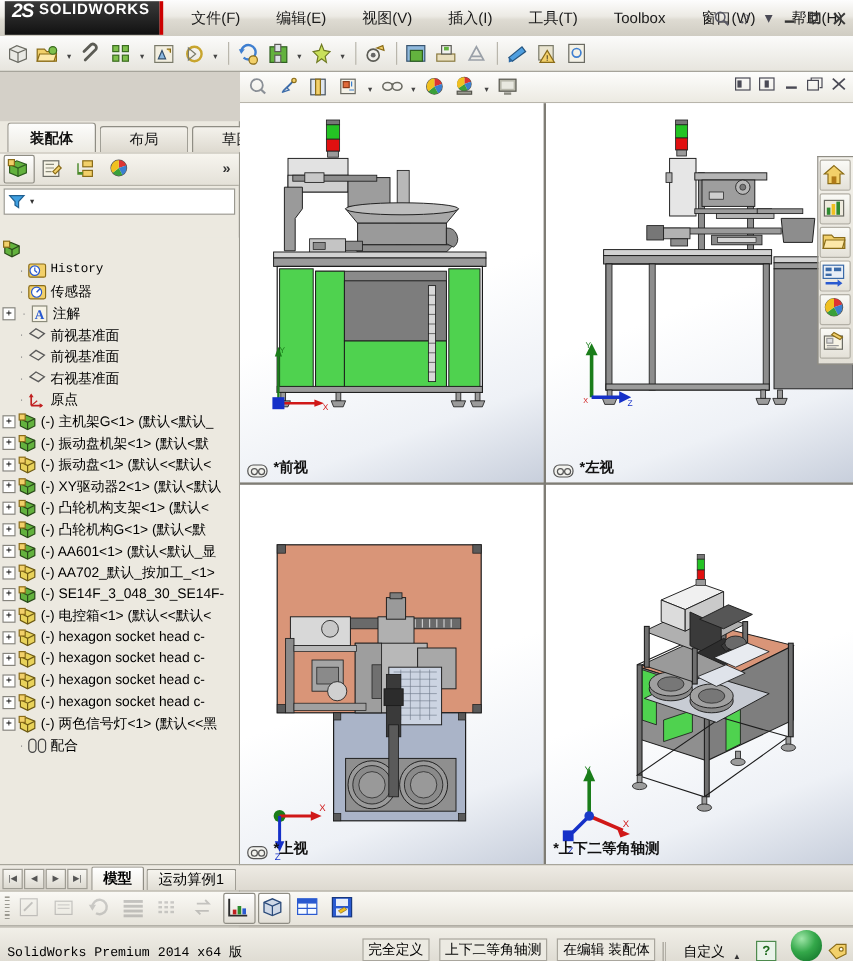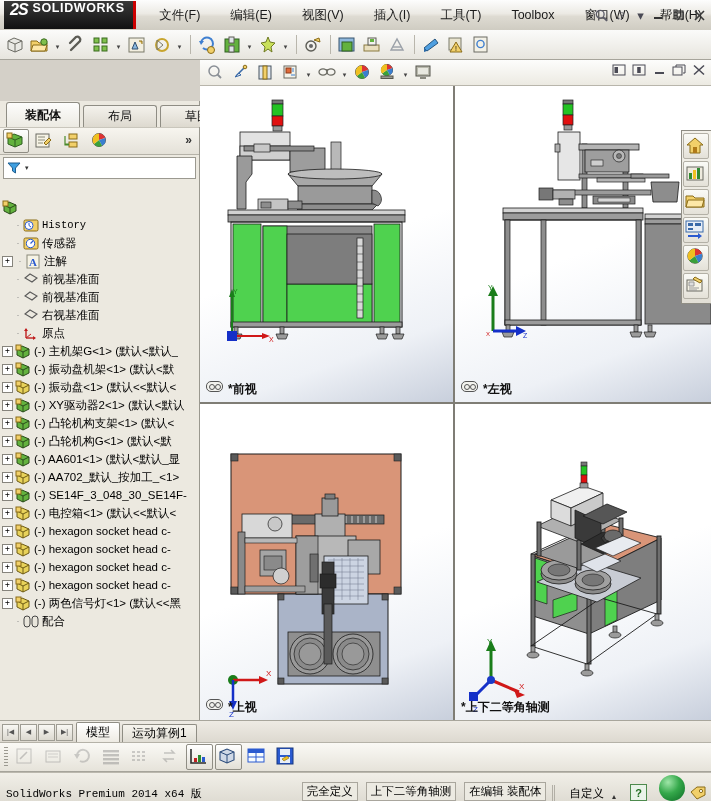--- a/index.html
+++ b/index.html
@@ -107,21 +107,21 @@
     background:linear-gradient(180deg,#eeebe4,#ddd9d0);
     border-top:1px solid #a8a69c;display:flex;align-items:flex-end;padding-left:2px;box-sizing:border-box;
   }
   .navbtns{display:flex;align-items:center;height:18px;margin-bottom:1px;}
   .navb{width:15px;height:15px;background:linear-gradient(180deg,#f8f7f3,#dcd9d0);
         border:1px solid #9e9c93;margin-right:1px;display:flex;align-items:center;justify-content:center;
         font-size:7px;color:#555;}
   .dtab{height:17px;padding:0 9px;display:flex;align-items:center;font-size:12px;
         background:linear-gradient(180deg,#f6f4ee,#e0ddd4);border:1px solid #8f8d84;border-bottom:none;
         margin-left:2px;border-radius:2px 2px 0 0;}
-  .dtab.active{background:linear-gradient(180deg,#fff,#eeebe3);height:19px;font-weight:normal;}
+  .dtab.active{background:linear-gradient(180deg,#fff,#eeebe3);height:19px;font-weight:bold;}
 
   
   .bottomtoolbar{
     position:absolute;left:0;top:742px;width:711px;height:30px;
     background:linear-gradient(180deg,#faf9f5,#e6e3da);
     border-top:1px solid #b5b2a8;border-bottom:1px solid #a6a49b;
     display:flex;align-items:center;padding-left:4px;box-sizing:border-box;
   }
   .grip{width:4px;height:20px;margin-right:4px;
         background:repeating-linear-gradient(180deg,#9b9990 0 1px,transparent 1px 3px);}
@@ -162,21 +162,21 @@
 
   .viewgrid{position:absolute;left:0;top:26px;width:511px;height:634px;}
   .vp{position:absolute;background:linear-gradient(160deg,#ffffff 0%,#ffffff 52%,#eef1f6 80%,#c8cfdc 100%);
       overflow:hidden;}
   .vp-tl{left:0;top:0;width:253px;height:316px;}
   .vp-tr{left:255px;top:0;width:256px;height:316px;}
   .vp-bl{left:0;top:318px;width:253px;height:316px;}
   .vp-br{left:255px;top:318px;width:256px;height:316px;}
   .vsplit-v{position:absolute;left:253px;top:0;width:2px;height:634px;background:#7f7d75;}
   .vsplit-h{position:absolute;left:0;top:316px;width:511px;height:2px;background:#7f7d75;}
-  .vlabel{position:absolute;left:6px;bottom:4px;display:flex;align-items:flex-start;
+  .vlabel{position:absolute;left:6px;bottom:4px;display:flex;align-items:flex-end;
           font-size:12px;font-weight:bold;color:#111;}
   .lockic{width:15px;height:9px;border:1px solid #555;border-radius:5px;margin-right:5px;
           background:#f2f2ee;position:relative;}
   .lockic:before,.lockic:after{content:"";position:absolute;top:1.5px;width:4px;height:4px;
           border:1px solid #555;border-radius:50%;}
   .lockic:before{left:1.5px;}
   .lockic:after{right:1.5px;}
 
   
   .dockbar{position:absolute;right:0;top:44px;width:27px;

